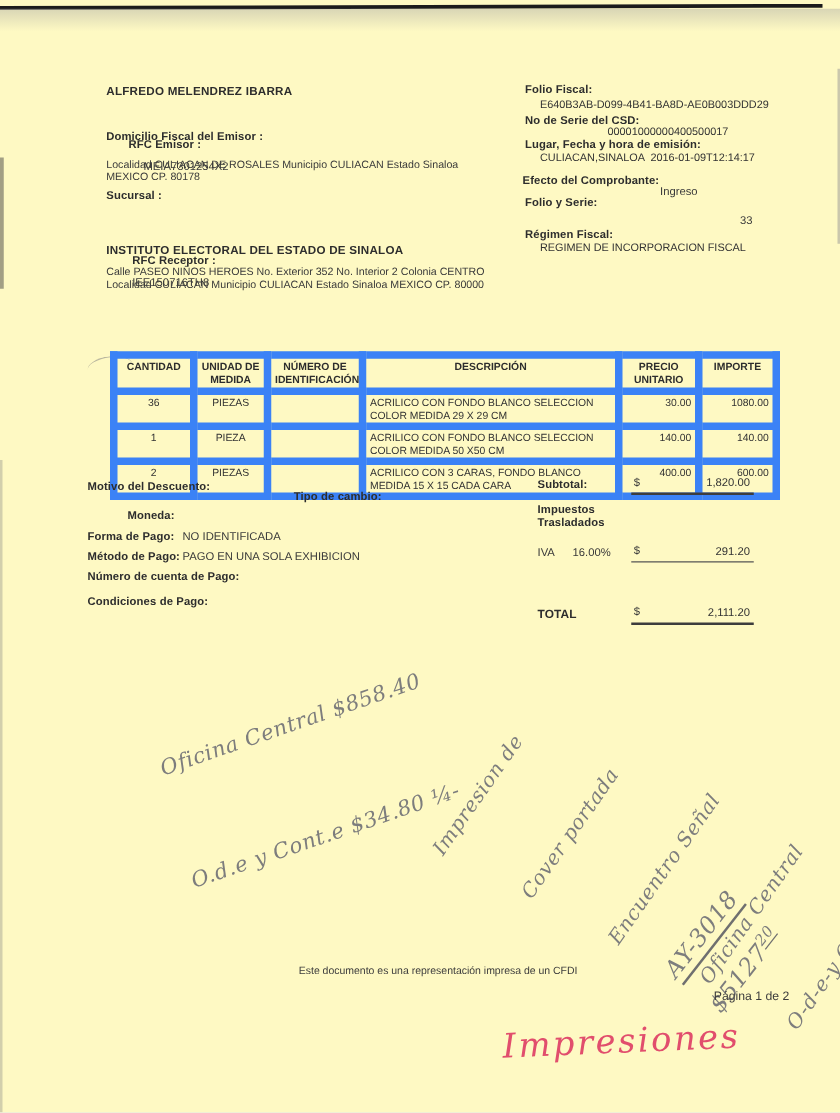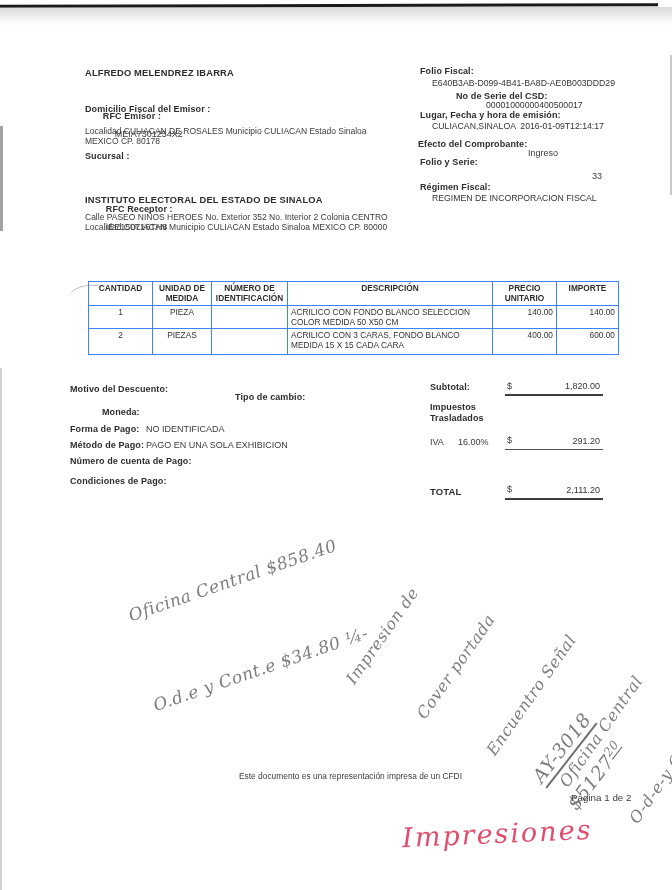--- a/index.html
+++ b/index.html
@@ -1,39 +1,39 @@
 <!DOCTYPE html>
 <html><head>
 <meta charset="utf-8">
 <style>
   html,body{margin:0;padding:0;background:#e8e8e8;}
   .page{
     position:relative;width:672px;height:890px;margin:0 auto;
-    background:#ffffff;overflow:hidden;
+    background:#fef9c3;overflow:hidden;
     font-family:"Liberation Sans",sans-serif;color:#333;
   }
   .abs{position:absolute;white-space:pre;}
   .lab{font-weight:bold;font-size:9px;color:#2d2d2d;letter-spacing:.1px;}
   .val{font-size:9px;color:#3a3a3a;}
   .sm{font-size:8.5px;color:#3a3a3a;}
   .b93{font-weight:bold;font-size:9.3px;color:#2d2d2d;letter-spacing:.2px;}
 
   
   .top-line{position:absolute;top:4px;left:0;width:658px;height:3px;background:#1b1b1b;transform:rotate(-0.15deg);}
   .top-band{position:absolute;top:7px;left:0;width:672px;height:18px;
     background:linear-gradient(180deg,rgba(160,160,160,.40),rgba(255,255,255,0));}
   .left-strip1{position:absolute;left:0;top:126px;width:3px;height:105px;background:rgba(70,70,70,.5);}
   .left-strip2{position:absolute;left:0;top:368px;width:2px;height:522px;background:rgba(130,130,130,.35);}
   .right-strip{position:absolute;right:0;top:55px;width:2px;height:140px;background:rgba(150,150,150,.5);}
   .pencil-arc{position:absolute;left:70px;top:285px;width:36px;height:16px;
     border-top:1.5px solid rgba(130,130,130,.55);border-radius:50% 50% 0 0;transform:rotate(-8deg);}
 
   
   table.items{position:absolute;left:88px;top:281px;width:530px;border-collapse:collapse;table-layout:fixed;}
-  table.items th,table.items td{border:1px solid #3b82f6;font-size:8.3px;padding:1px 3px;vertical-align:top;color:#333;}
+  table.items th,table.items td{border:6px solid #3b82f6;font-size:8.3px;padding:1px 3px;vertical-align:top;color:#333;}
   table.items th{font-weight:bold;text-align:center;line-height:1.2;padding-top:2px;color:#2d2d2d;}
   td.c{text-align:center;}
   td.r{text-align:right;}
 
   .money-line{position:absolute;height:0;border-bottom:2px solid #3d3d3d;}
   .money-line.thin{border-bottom-width:1.5px;border-bottom-color:#555;}
   .amt{position:absolute;font-size:9px;color:#333;width:85px;text-align:right;white-space:pre;}
 
   
   .hand{font-family:"DejaVu Serif",serif;font-style:italic;color:#7d7d7d;letter-spacing:.5px;white-space:pre;}
@@ -63,21 +63,21 @@
     <span class="lab">RFC Emisor :</span>
     <span class="val" style="margin-left:12px;">MEIA7301254X2</span>
   </div>
   <div class="abs lab" style="left:85px;top:104px;">Domicilio Fiscal del Emisor :</div>
   <div class="abs sm" style="left:85px;top:126px;">Localidad CULIACAN DE ROSALES Municipio CULIACAN Estado Sinaloa</div>
   <div class="abs sm" style="left:85px;top:136px;">MEXICO CP. 80178</div>
   <div class="abs lab" style="left:85px;top:151px;">Sucursal :</div>
 
   <div class="abs lab" style="left:420px;top:66px;">Folio Fiscal:</div>
   <div class="abs" style="left:432px;top:78px;font-size:8.7px;">E640B3AB-D099-4B41-BA8D-AE0B003DDD29</div>
-  <div class="abs lab" style="left:420px;top:91px;margin-left:36px;">No de Serie del CSD:</div>
+  <div class="abs lab" style="left:420px;top:91px;">No de Serie del CSD:</div>
   <div class="abs" style="left:486px;top:100px;font-size:8.7px;">00001000000400500017</div>
   <div class="abs lab" style="left:420px;top:110px;">Lugar, Fecha y hora de emisión:</div>
   <div class="abs" style="left:432px;top:121px;font-size:8.7px;">CULIACAN,SINALOA  2016-01-09T12:14:17</div>
   <div class="abs lab" style="left:418px;top:139px;">Efecto del Comprobante:</div>
   <div class="abs val" style="left:528px;top:148px;">Ingreso</div>
   <div class="abs lab" style="left:420px;top:157px;">Folio y Serie:</div>
   <div class="abs val" style="left:592px;top:171px;">33</div>
   <div class="abs lab" style="left:420px;top:182px;">Régimen Fiscal:</div>
   <div class="abs" style="left:432px;top:193px;font-size:8.7px;">REGIMEN DE INCORPORACION FISCAL</div>
 
@@ -99,20 +99,28 @@
         <col style="width:62px">
     </colgroup>
     <tbody>
         <tr style="height:24px;">
       <th>CANTIDAD</th>
       <th>UNIDAD DE MEDIDA</th>
       <th>NÚMERO DE IDENTIFICACIÓN</th>
       <th>DESCRIPCIÓN</th>
       <th>PRECIO UNITARIO</th>
       <th>IMPORTE</th>
+    </tr>
+    <tr style="height:26px;">
+      <td class="c">36</td>
+      <td class="c">PIEZAS</td>
+      <td></td>
+      <td>ACRILICO CON FONDO BLANCO SELECCION COLOR MEDIDA 29 X 29 CM</td>
+      <td class="r">30.00</td>
+      <td class="r">1080.00</td>
     </tr>
     <tr style="height:23px;">
       <td class="c">1</td>
       <td class="c">PIEZA</td>
       <td></td>
       <td>ACRILICO CON FONDO BLANCO SELECCION COLOR MEDIDA 50 X50 CM</td>
       <td class="r">140.00</td>
       <td class="r">140.00</td>
     </tr>
     <tr style="height:26px;">

